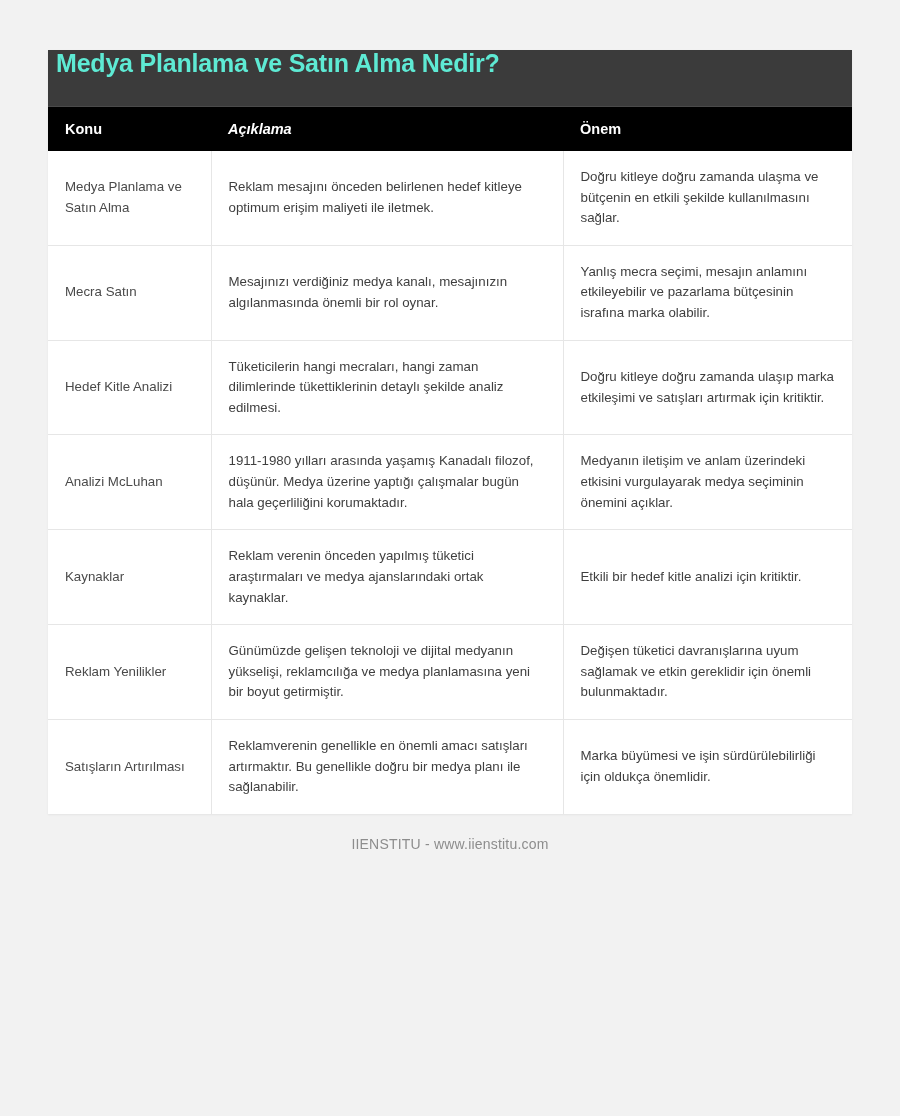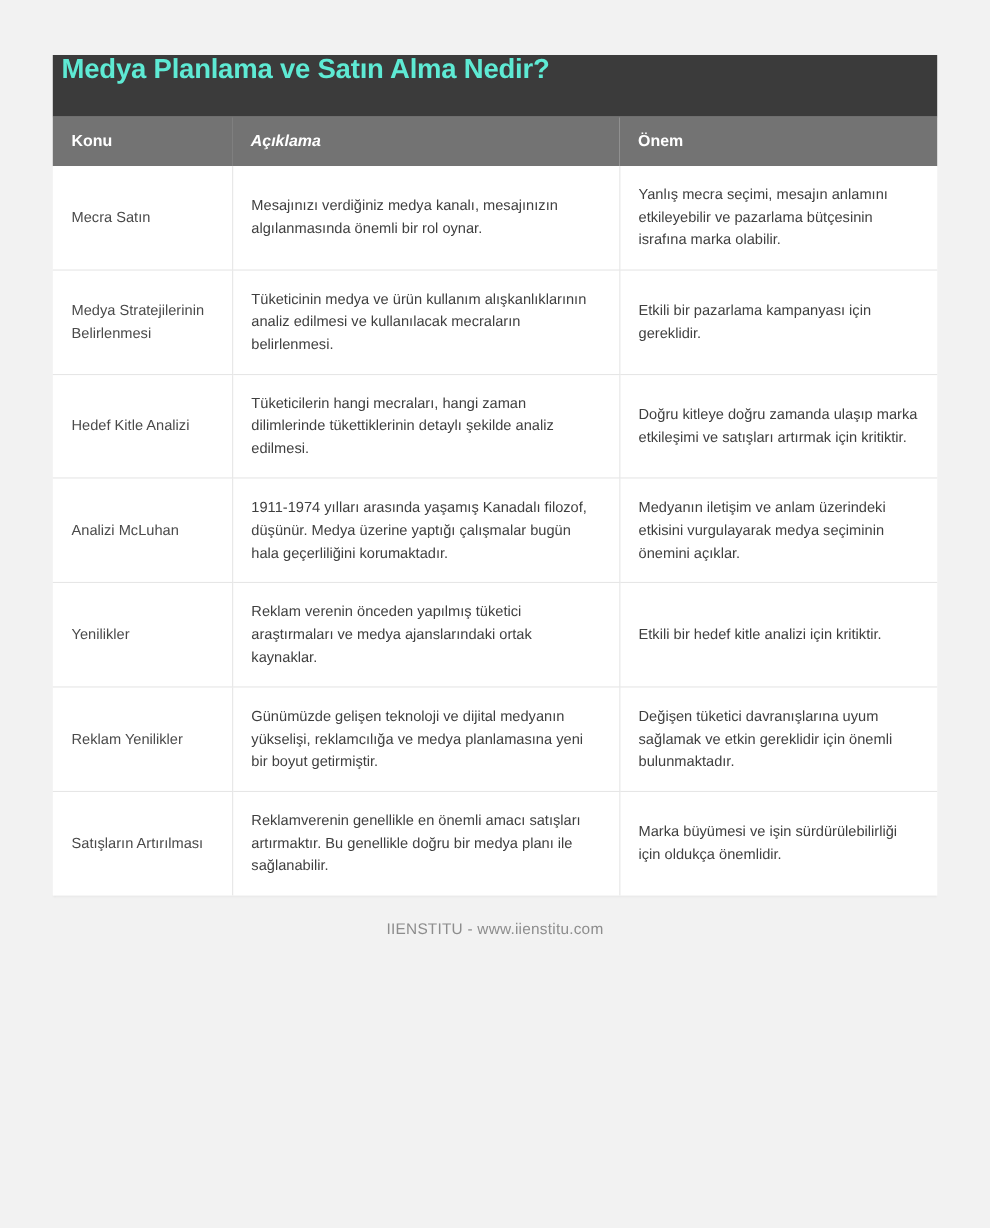--- a/index.html
+++ b/index.html
@@ -40,21 +40,21 @@
     font-weight: bold;
     letter-spacing: -0.2px;
     line-height: 1.1;
   }
   table {
     width: 100%;
     border-collapse: collapse;
     table-layout: fixed;
   }
   thead th {
-    background: #737373;
+    background: #000000;
     color: #ffffff;
     font-size: 14.5px;
     font-weight: bold;
     text-align: left;
     padding: 14px 17px;
     border-top: 1px solid #4a4a4a;
     box-sizing: border-box;
   }
   thead th.col-konu { width: 163px; }
   thead th.col-aciklama { width: 352px; font-style: italic; }
@@ -103,41 +103,41 @@
     <table>
       <thead>
         <tr>
           <th class="col-konu">Konu</th>
           <th class="col-aciklama">Açıklama</th>
           <th class="col-onem">Önem</th>
         </tr>
       </thead>
       <tbody>
         <tr>
+          <td class="col-konu">Medya Planlama ve Satın Alma</td>
+          <td class="col-aciklama">Reklam mesajını önceden belirlenen hedef kitleye optimum erişim maliyeti ile iletmek.</td>
+          <td class="col-onem">Doğru kitleye doğru zamanda ulaşma ve bütçenin en etkili şekilde kullanılmasını sağlar.</td>
+        </tr>
+        <tr>
           <td class="col-konu">Mecra Satın</td>
           <td class="col-aciklama">Mesajınızı verdiğiniz medya kanalı, mesajınızın algılanmasında önemli bir rol oynar.</td>
           <td class="col-onem">Yanlış mecra seçimi, mesajın anlamını etkileyebilir ve pazarlama bütçesinin israfına marka olabilir.</td>
-        </tr>
-        <tr>
-          <td class="col-konu">Medya Stratejilerinin Belirlenmesi</td>
-          <td class="col-aciklama">Tüketicinin medya ve ürün kullanım alışkanlıklarının analiz edilmesi ve kullanılacak mecraların belirlenmesi.</td>
-          <td class="col-onem">Etkili bir pazarlama kampanyası için gereklidir.</td>
         </tr>
         <tr>
           <td class="col-konu">Hedef Kitle Analizi</td>
           <td class="col-aciklama">Tüketicilerin hangi mecraları, hangi zaman dilimlerinde tükettiklerinin detaylı şekilde analiz edilmesi.</td>
           <td class="col-onem">Doğru kitleye doğru zamanda ulaşıp marka etkileşimi ve satışları artırmak için kritiktir.</td>
         </tr>
         <tr>
           <td class="col-konu">Analizi McLuhan</td>
-          <td class="col-aciklama">1911-1974 yılları arasında yaşamış Kanadalı filozof, düşünür. Medya üzerine yaptığı çalışmalar bugün hala geçerliliğini korumaktadır.</td>
+          <td class="col-aciklama">1911-1980 yılları arasında yaşamış Kanadalı filozof, düşünür. Medya üzerine yaptığı çalışmalar bugün hala geçerliliğini korumaktadır.</td>
           <td class="col-onem">Medyanın iletişim ve anlam üzerindeki etkisini vurgulayarak medya seçiminin önemini açıklar.</td>
         </tr>
         <tr>
-          <td class="col-konu">Yenilikler</td>
+          <td class="col-konu">Kaynaklar</td>
           <td class="col-aciklama">Reklam verenin önceden yapılmış tüketici araştırmaları ve medya ajanslarındaki ortak kaynaklar.</td>
           <td class="col-onem">Etkili bir hedef kitle analizi için kritiktir.</td>
         </tr>
         <tr>
           <td class="col-konu">Reklam Yenilikler</td>
           <td class="col-aciklama">Günümüzde gelişen teknoloji ve dijital medyanın yükselişi, reklamcılığa ve medya planlamasına yeni bir boyut getirmiştir.</td>
           <td class="col-onem">Değişen tüketici davranışlarına uyum sağlamak ve etkin gereklidir için önemli bulunmaktadır.</td>
         </tr>
         <tr>
           <td class="col-konu">Satışların Artırılması</td>

